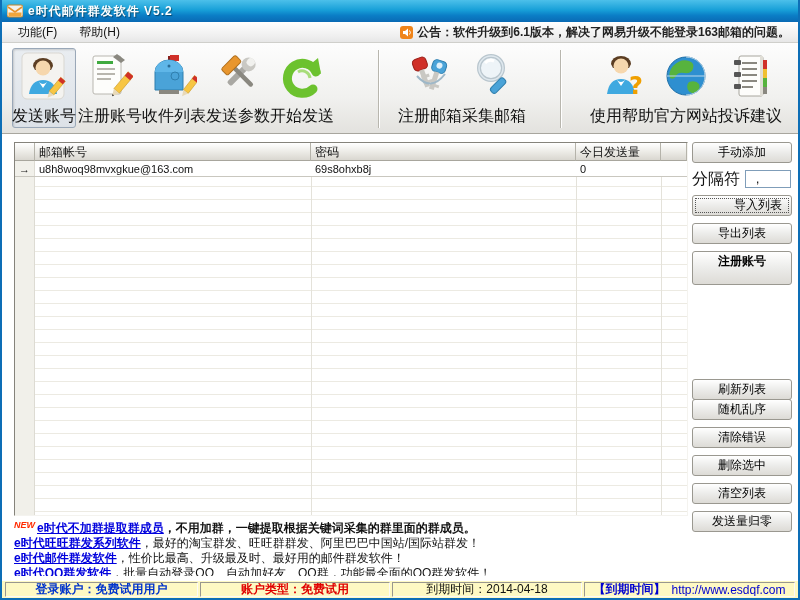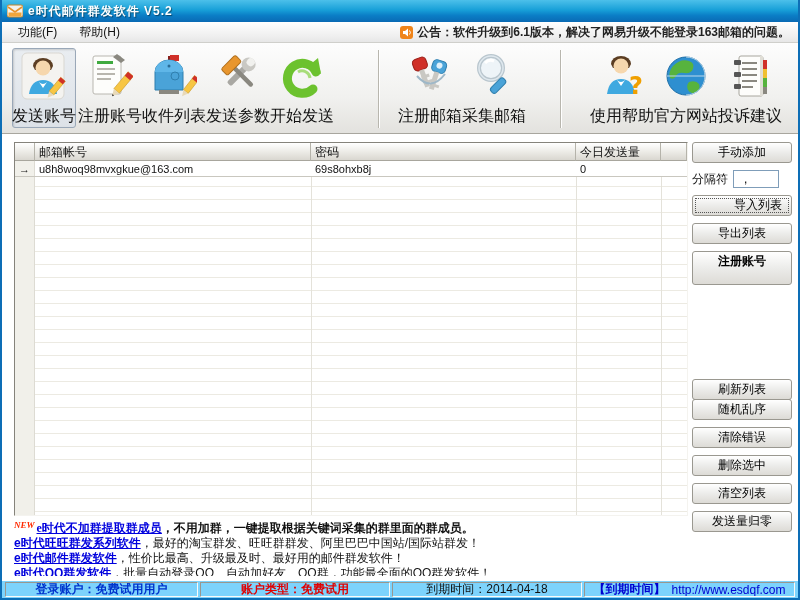--- a/index.html
+++ b/index.html
@@ -50,32 +50,32 @@
   .grow .sel { text-align:center; padding-left:0; background:#f1f0ea; border-right:1px solid #dddbd3; font-size:11px; }
 
   
   .side { position:absolute; left:688px; top:8px; width:104px; height:430px; }
   .sbtn { position:absolute; left:2px; right:2px; height:21px; font-size:12px; color:#000; text-align:center;
           background:linear-gradient(#ffffff,#ececea 50%,#dddbd6); border:1px solid #9a9890; border-radius:3px;
           line-height:19px; cursor:default; }
   .sbtn.focus { outline:1px dotted #555; outline-offset:-4px;padding-left:32px; }
   .sbtn.strong { font-weight:bold; height:34px; }
   .seprow { position:absolute; left:2px; right:2px; top:27px; height:20px; display:flex; align-items:center; }
-  .seprow .slabel { font-size:12px; color:#111; margin-right:5px; }
+  .seprow .slabel { font-size:16px; color:#111; margin-right:5px; }
   .seprow input { width:46px; height:18px; border:1px solid #7f9db9; font-size:12px; padding-left:10px; background:#fff; }
 
   
   .promo { position:absolute; left:12px; top:384px; width:674px; height:58px; overflow:hidden; }
   .pline { font-size:12px; line-height:15px; color:#111; white-space:nowrap; }
   .pline a { color:#0000dd; text-decoration:underline; font-weight:bold; cursor:pointer; }
-  .pline.first { font-weight:bold;font-family:Liberation Serif, serif; }
+  .pline.first { font-weight:bold; }
   .newbadge { color:#ff2a00; font-size:9px; font-weight:bold; font-style:italic; vertical-align:4px; margin-right:2px; }
 
   
-  .statusbar { height:17px; flex:0 0 17px; background:#7dd3fc; display:flex; gap:2px; padding:1px 3px 1px 3px; }
+  .statusbar { height:17px; flex:0 0 17px; background:#fef9c3; display:flex; gap:2px; padding:1px 3px 1px 3px; }
   .scell { border:1px solid; border-color:#99978f #fbfaf7 #fbfaf7 #99978f; font-size:12px;
            display:flex; align-items:center; justify-content:center; white-space:nowrap; overflow:hidden; }
   .scell.c1 { width:193px; color:#0033cc; font-weight:bold; }
   .scell.c2 { width:190px; color:#e00000; font-weight:bold; }
   .scell.c3 { width:190px; color:#111; }
   .scell.c4 { flex:1; color:#0000d0; gap:6px; }
   .scell.c4 .slab { font-weight:bold; }
   .scell.c4 .surl { color:#0000d0; text-decoration:none; cursor:pointer; }
 </style>
 </head>

